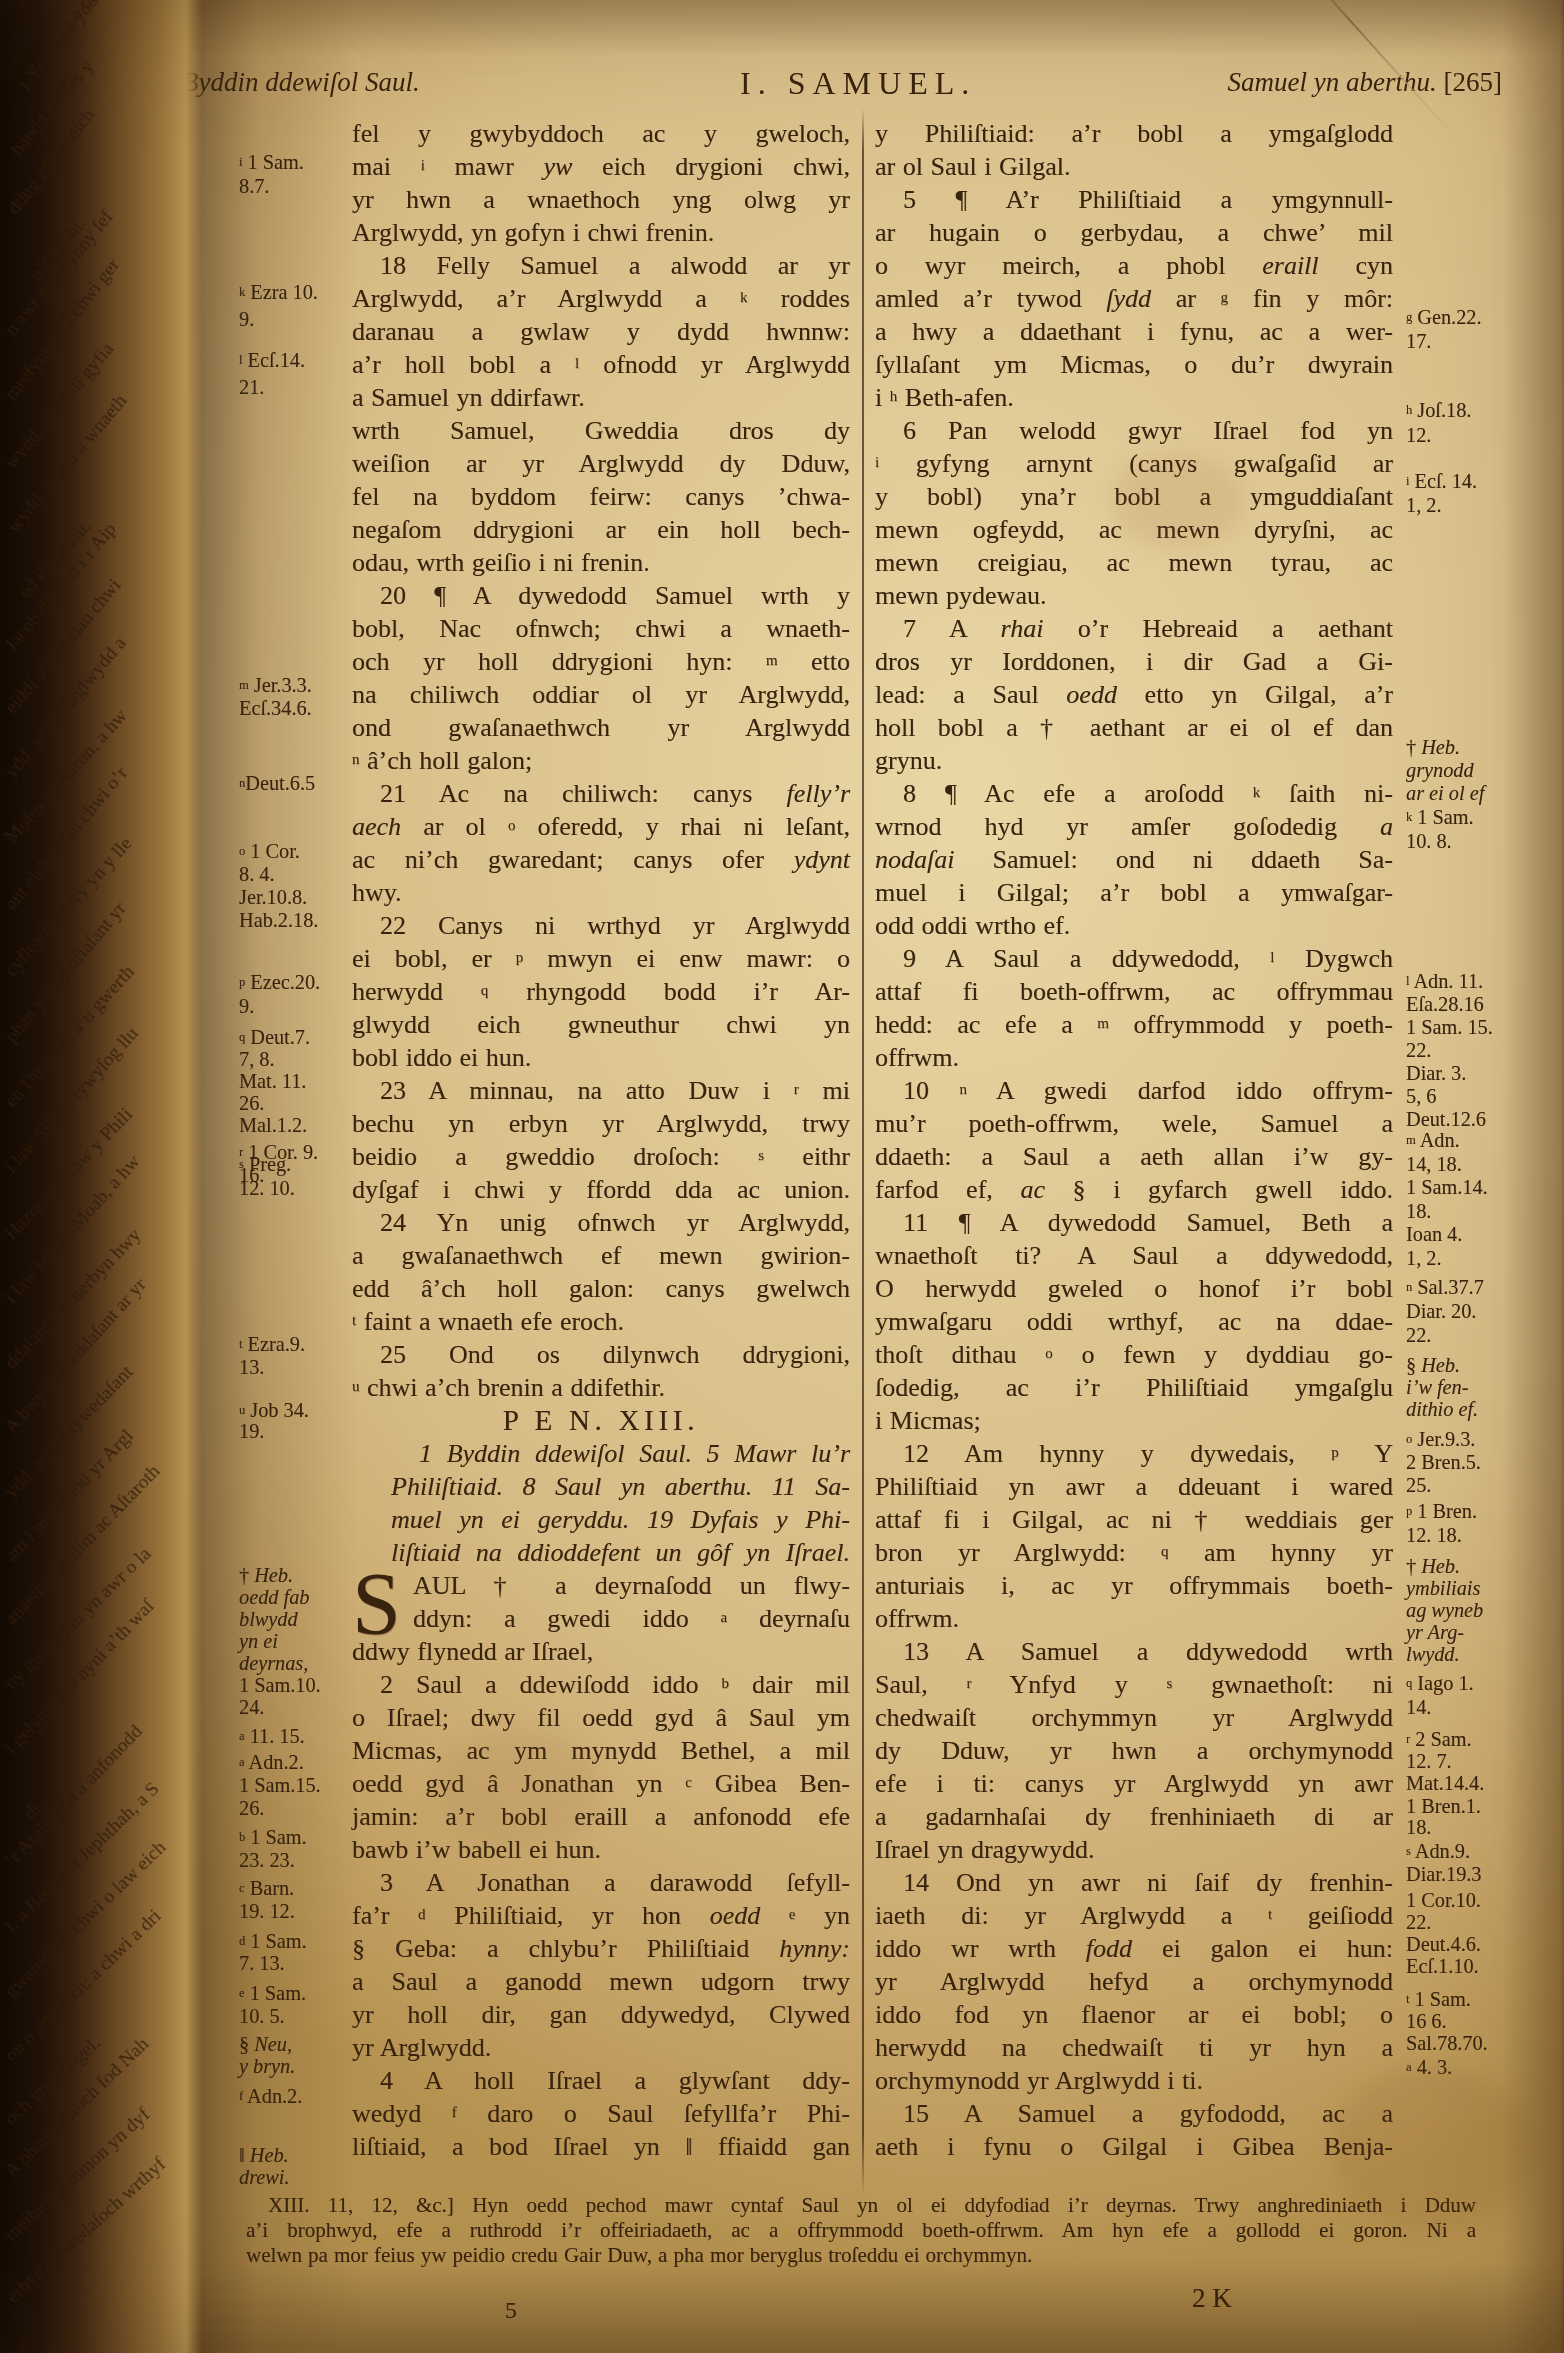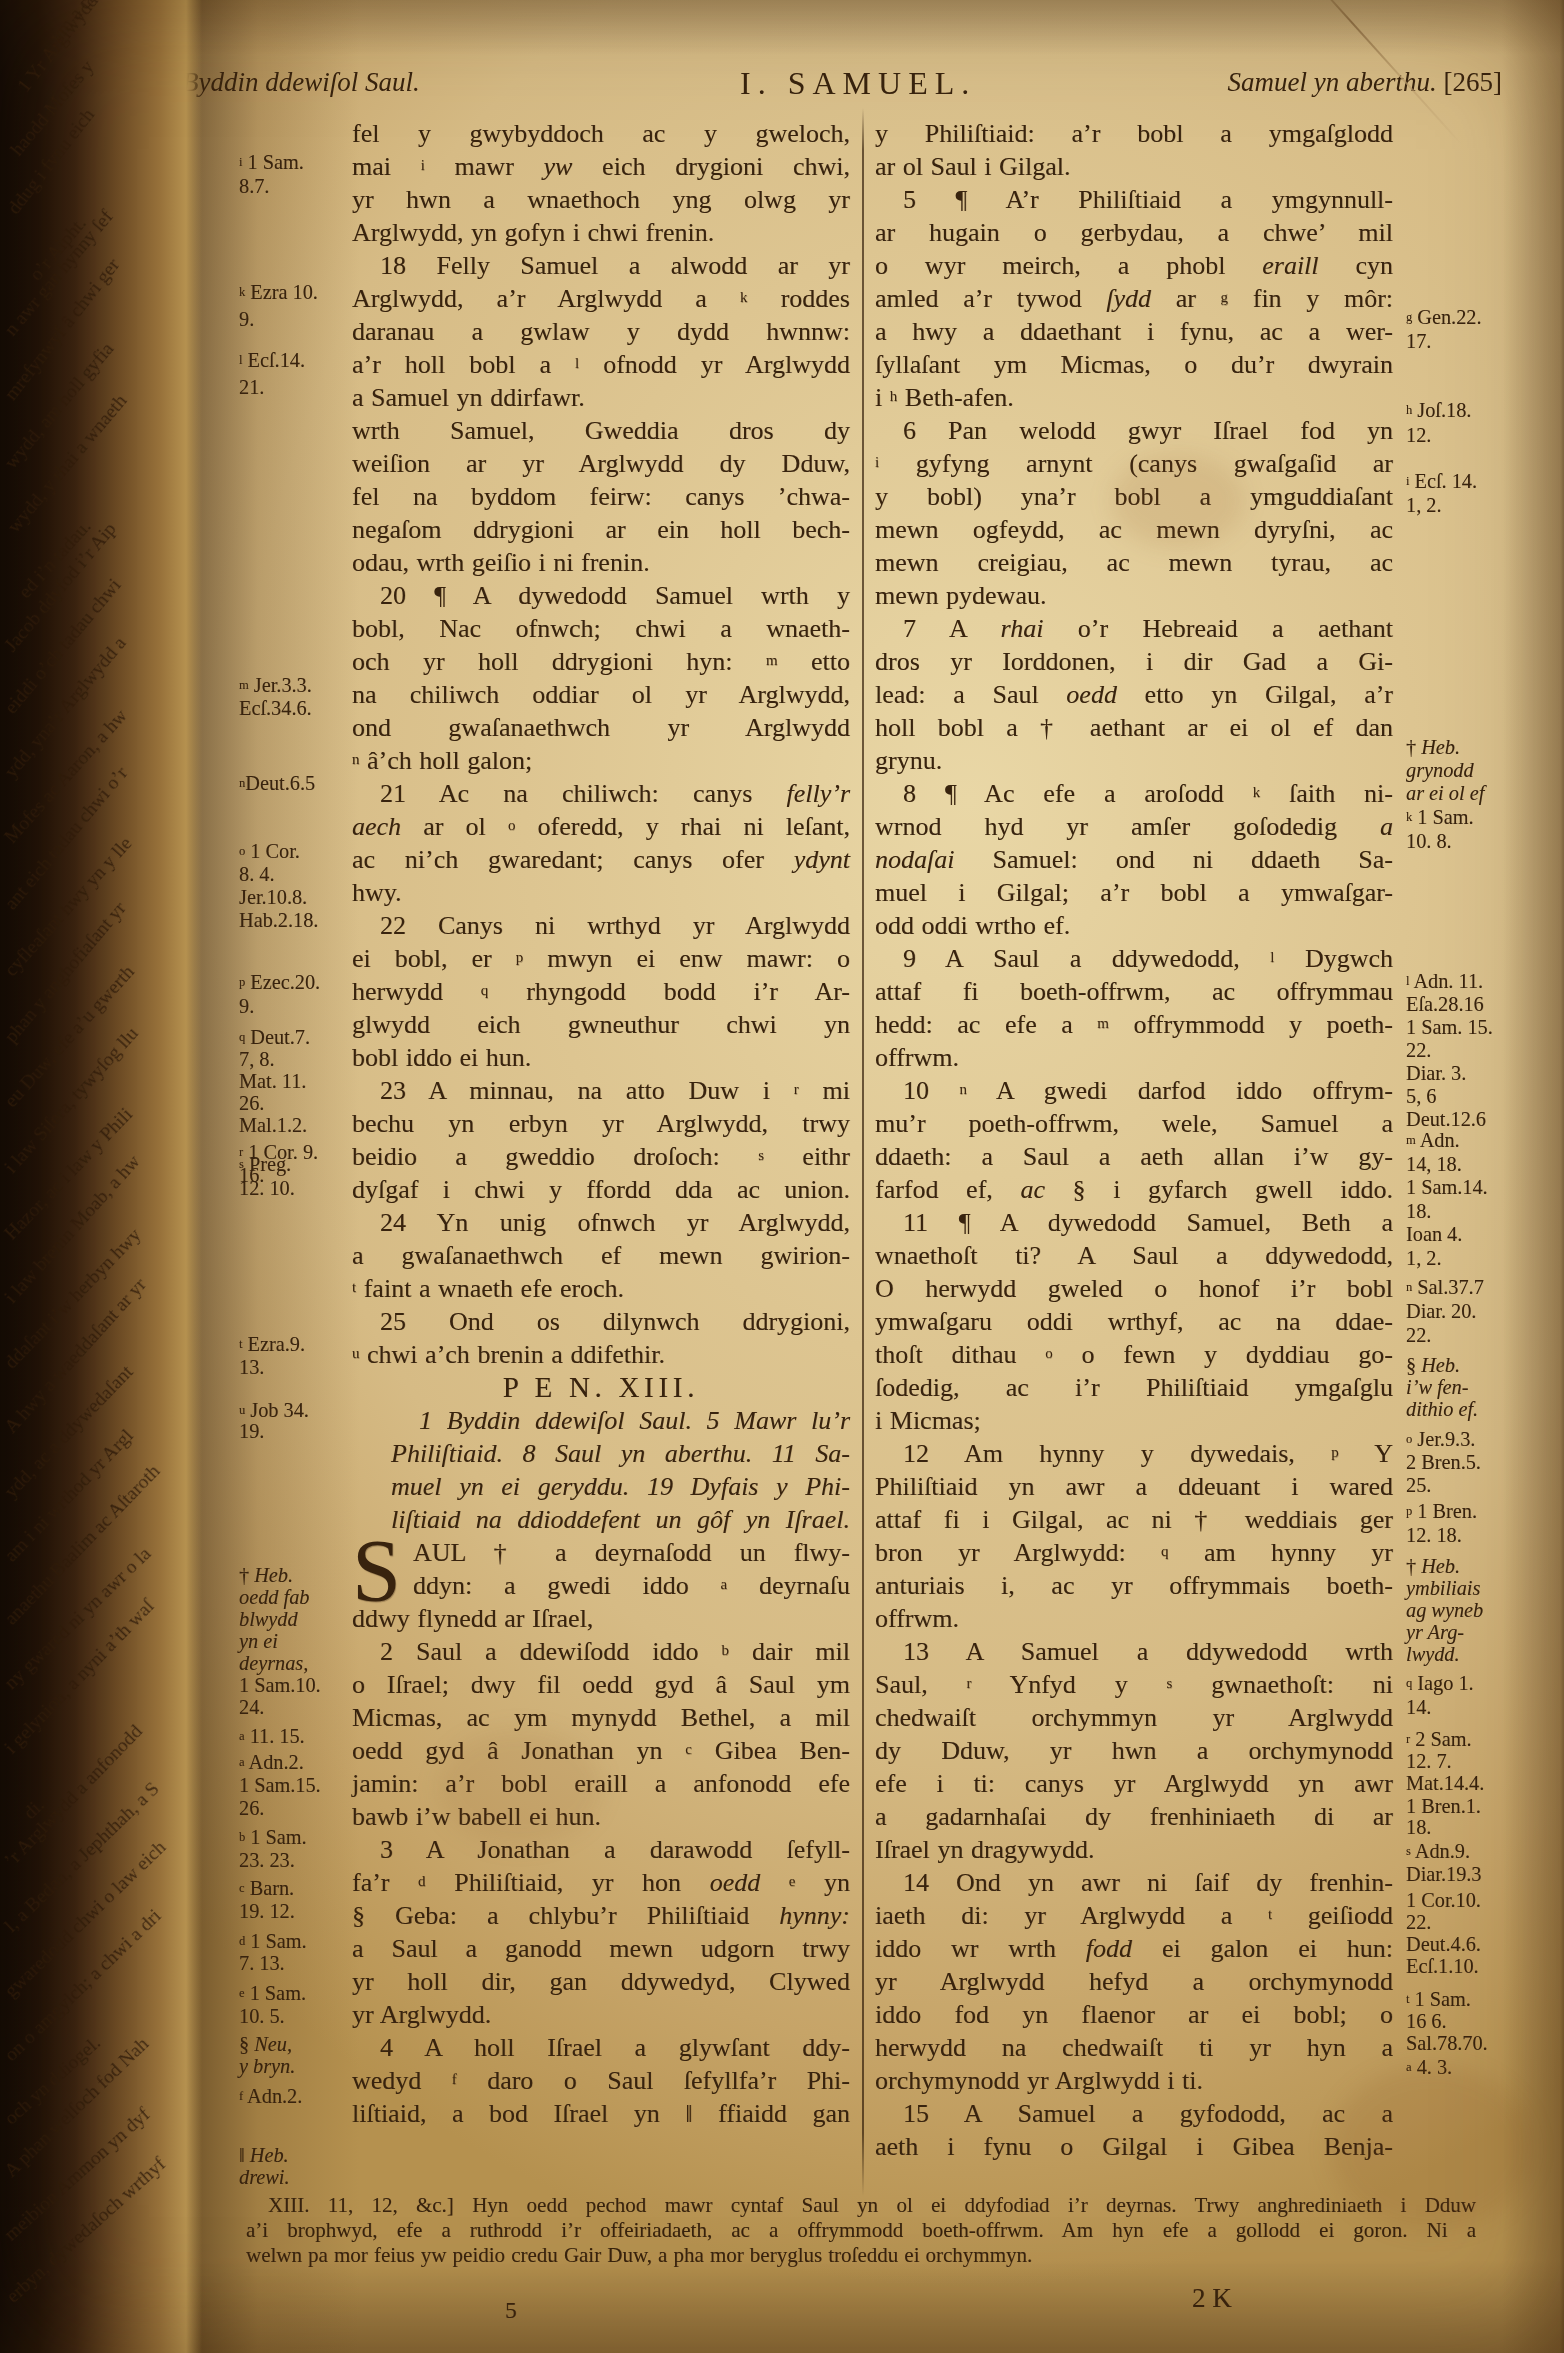--- a/index.html
+++ b/index.html
@@ -216,20 +216,21 @@
       <div class="line">ei bobl, er <sup class="ref">p</sup> mwyn ei enw mawr: o</div>
       <div class="line">herwydd <sup class="ref">q</sup> rhyngodd bodd i’r Ar-</div>
       <div class="line">glwydd eich gwneuthur chwi yn</div>
       <div class="line noj">bobl iddo ei hun.</div>
       <div class="line ind">23 A minnau, na atto Duw i <sup class="ref">r</sup> mi</div>
       <div class="line">bechu yn erbyn yr Arglwydd, trwy</div>
       <div class="line">beidio a gweddio droſoch: <sup class="ref">s</sup> eithr</div>
       <div class="line">dyſgaf i chwi y ffordd dda ac union.</div>
       <div class="line ind">24 Yn unig ofnwch yr Arglwydd,</div>
       <div class="line">a gwaſanaethwch ef mewn gwirion-</div>
+      <div class="line">edd â’ch holl galon: canys gwelwch</div>
       <div class="line noj"><sup class="ref">t</sup> faint a wnaeth efe eroch.</div>
       <div class="line ind">25 Ond os dilynwch ddrygioni,</div>
       <div class="line noj"><sup class="ref">u</sup> chwi a’ch brenin a ddifethir.</div>
       <div class="pen">P E N. XIII.</div>
       <div class="line sum ind">1 Byddin ddewiſol Saul. 5 Mawr lu’r</div>
       <div class="line sum">Philiſtiaid. 8 Saul yn aberthu. 11 Sa-</div>
       <div class="line sum">muel yn ei geryddu. 19 Dyfais y Phi-</div>
       <div class="line sum">liſtiaid na ddioddefent un gôf yn Iſrael.</div>
       <div class="dropwrap">
         <span class="drop">S</span>

